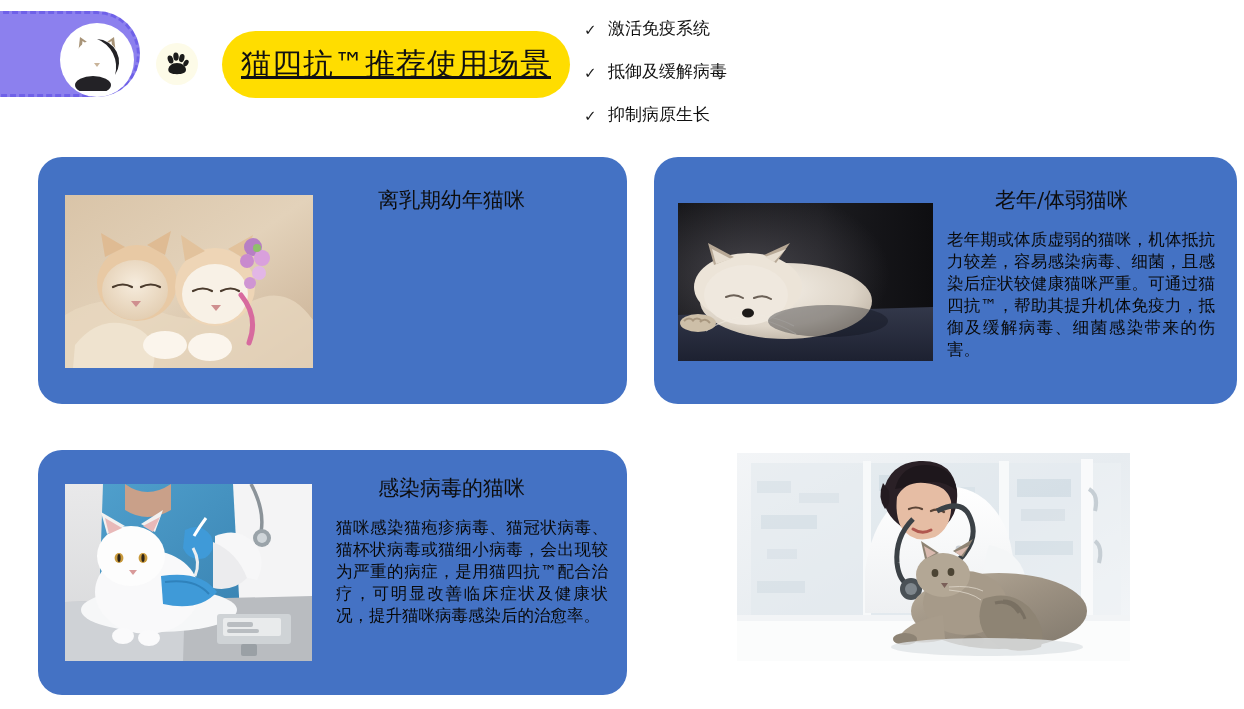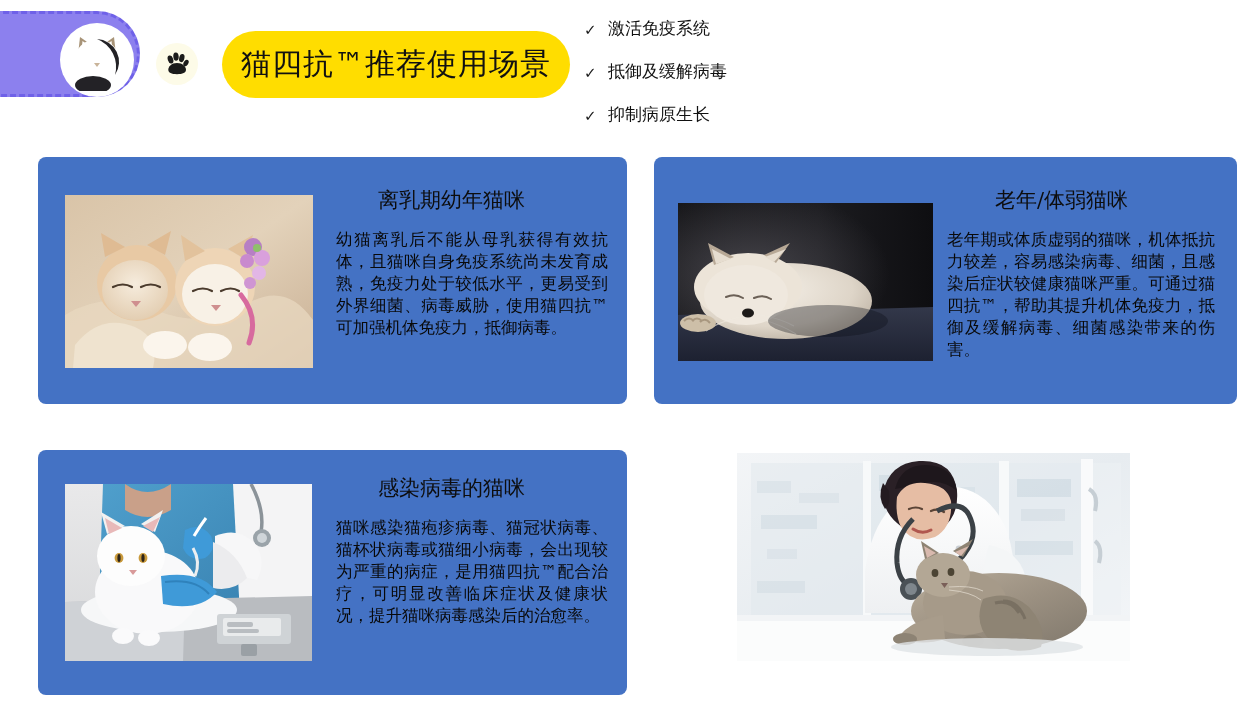--- a/index.html
+++ b/index.html
@@ -34,35 +34,36 @@
 
   .title-pill{
     position:absolute;left:222px;top:31px;width:348px;height:67px;
     background:#ffdd00;border-radius:34px;
     display:flex;align-items:center;justify-content:center;
   }
   .title-pill span{
     font-size:30px;color:#111111;letter-spacing:1px;
     font-family:"DejaVu Sans","Liberation Sans",sans-serif;
     font-weight:500;
+    text-decoration:underline;
   }
 
   .bullets{position:absolute;left:584px;top:20px;width:300px;}
   .bullet{display:flex;align-items:flex-start;margin-bottom:23px;}
   .bullet .tick{
     width:24px;font-size:15px;color:#1a1a1a;line-height:20px;flex:0 0 24px;
   }
   .bullet .btext{
     font-size:17px;color:#111111;line-height:20px;
     font-family:Liberation Mono, monospace;
   }
 
   
   .card{
-    position:absolute;background:#4472c4;border-radius:8px;
+    position:absolute;background:#4472c4;border-radius:24px;
     box-sizing:border-box;
   }
   .card-img{
     position:absolute;overflow:hidden;background:#cbb8a0;
   }
   .card-img svg{display:block;width:100%;height:100%;}
   .card-text{position:absolute;}
   .card-title{
     font-family:"DejaVu Serif","Liberation Serif",serif;
     font-size:21px;color:#0d0d0d;margin:0 0 16px 0;line-height:1.2;
@@ -186,21 +187,20 @@
             <circle cx="4" cy="1" r="4" fill="#8fc06a"></circle>
         </g>
         <path d="M176 100 q18 22 8 48" stroke="#d76a9e" stroke-width="5" fill="none" stroke-linecap="round"></path>
         <ellipse cx="100" cy="150" rx="22" ry="14" fill="#fbf5ec"></ellipse>
         <ellipse cx="145" cy="152" rx="22" ry="14" fill="#fbf5ec"></ellipse>
         <path d="M0 0 L248 0 L248 173 L0 173 Z" fill="none"></path>
       </svg>
     </div>
     <div class="card-text">
       <div class="card-title">离乳期幼年猫咪</div>
-      <div class="card-body">幼猫离乳后不能从母乳获得有效抗体，且猫咪自身免疫系统尚未发育成熟，免疫力处于较低水平，更易受到外界细菌、病毒威胁，使用猫四抗™可加强机体免疫力，抵御病毒。</div>
     </div>
   </div>
 
   <div class="card" id="card2">
     <div class="card-img">
       <svg viewBox="0 0 255 158" preserveAspectRatio="none">
         <defs>
           <linearGradient id="k2bg" x1="0" y1="0" x2="1" y2="0">
             <stop offset="0" stop-color="#151518"></stop>
               <stop offset="0.55" stop-color="#1c1c20"></stop>

